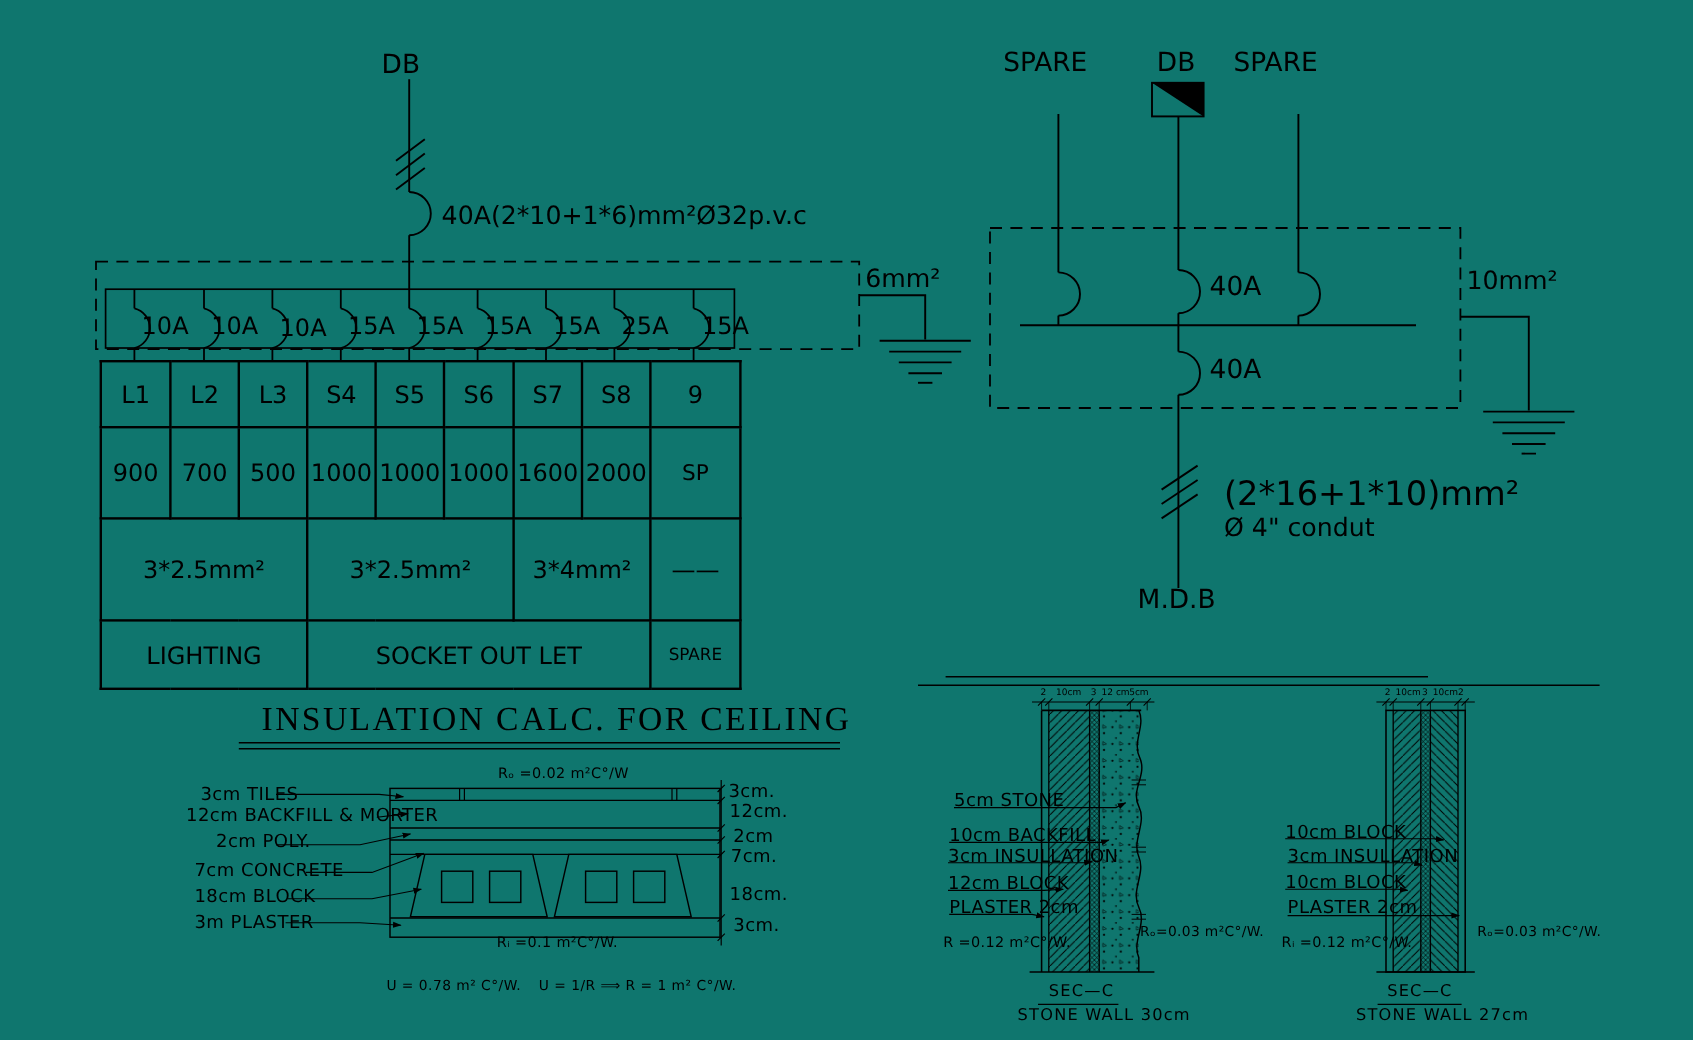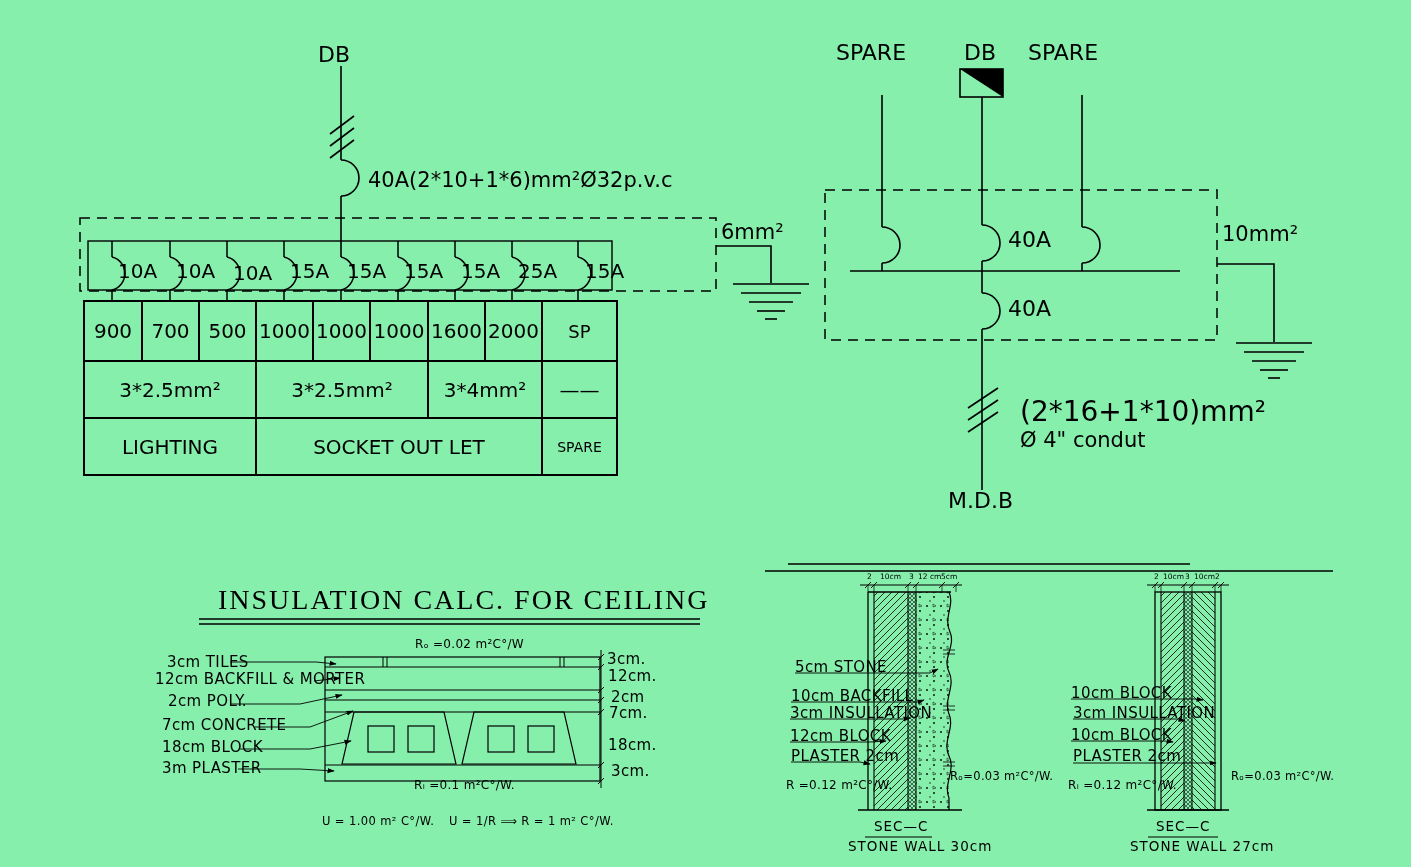--- a/index.html
+++ b/index.html
@@ -1,16 +1,16 @@
 <!DOCTYPE html>
 <html><head>
 <meta charset="utf-8">
 <style>
   html,body{margin:0;padding:0;background:#fff}
-  .stage{position:relative;width:1411px;height:867px;background:#86efac;overflow:hidden;
+  .stage{position:relative;width:1411px;height:867px;background:#0f766e;overflow:hidden;
          font-family:"DejaVu Sans",sans-serif;color:#000}
   .t{position:absolute;white-space:nowrap;line-height:1.15;color:#000}
   .serif-title{font-family:"Liberation Serif","DejaVu Serif",serif;letter-spacing:2px;font-size:28px}
   .cadsm{font-size:15px;letter-spacing:.4px}
   .cadr{font-size:12px;letter-spacing:.3px}
   .dim8{font-size:7.5px}
   .sec{font-size:13.5px;letter-spacing:1px}
   table.load{position:absolute;left:83px;top:300px;border-collapse:collapse;table-layout:fixed;width:533px}
   table.load td{border:2px solid #000;text-align:center;font-size:20px;padding:0;vertical-align:middle;
                 font-family:"DejaVu Sans",sans-serif;color:#000}
@@ -258,32 +258,43 @@
         <col style="width:57px">
         <col style="width:57px">
       <col style="width:57px">
         <col style="width:57px">
         <col style="width:58px">
       <col style="width:57px">
         <col style="width:57px">
         <col style="width:75px">
     </colgroup>
     <tbody>
-    <tr style="height:60px">
+        <tr style="height:55px">
+      <td>L1</td>
+      <td>L2</td>
+      <td>L3</td>
+      <td>S4</td>
+      <td>S5</td>
+      <td>S6</td>
+      <td>S7</td>
+      <td>S8</td>
+      <td>9</td>
+    </tr>
+    <tr style="height:76px">
       <td>900</td>
       <td>700</td>
       <td>500</td>
       <td>1000</td>
       <td>1000</td>
       <td>1000</td>
       <td>1600</td>
       <td>2000</td>
       <td style="font-size:18px">SP</td>
     </tr>
-    <tr style="height:57px">
+    <tr style="height:85px">
       <td colspan="3">3*2.5mm²</td>
       <td colspan="3">3*2.5mm²</td>
       <td colspan="2">3*4mm²</td>
       <td>——</td>
     </tr>
     <tr style="height:57px">
       <td colspan="3">LIGHTING</td>
       <td colspan="5">SOCKET OUT LET</td>
       <td style="font-size:14px">SPARE</td>
     </tr>
@@ -298,31 +309,31 @@
   <div class="t" style="left:1222px;top:222px;font-size:21px">10mm²</div>
   <div class="t" style="left:1020px;top:396px;font-size:28px">(2*16+1*10)mm²</div>
   <div class="t" style="left:1020px;top:428px;font-size:21px">Ø  4" condut</div>
   <div class="t" style="left:948px;top:488px;font-size:22px">M.D.B</div>
 
   <div class="t serif-title" style="left:218px;top:584px">INSULATION CALC. FOR CEILING</div>
   <div class="t cadr" style="left:415px;top:638px">Rₒ =0.02  m²C°/W</div>
   <div class="t cadr" style="left:414px;top:779px">Rᵢ =0.1  m²C°/W.</div>
   <div class="t cadsm" style="left:167px;top:654px">3cm  TILES</div>
   <div class="t cadsm" style="left:155px;top:671px">12cm  BACKFILL &amp; MORTER</div>
-  <div class="t cadsm" style="left:168px;top:693px">2cm  POLY.</div>
+  <div class="t cadsm" style="left:180px;top:693px">2cm  POLY.</div>
   <div class="t cadsm" style="left:162px;top:717px">7cm  CONCRETE</div>
   <div class="t cadsm" style="left:162px;top:739px">18cm  BLOCK</div>
   <div class="t cadsm" style="left:162px;top:760px">3m  PLASTER</div>
   <div class="t cadsm" style="left:607px;top:651px">3cm.</div>
   <div class="t cadsm" style="left:608px;top:668px">12cm.</div>
   <div class="t cadsm" style="left:611px;top:689px">2cm</div>
   <div class="t cadsm" style="left:609px;top:705px">7cm.</div>
   <div class="t cadsm" style="left:608px;top:737px">18cm.</div>
   <div class="t cadsm" style="left:611px;top:763px">3cm.</div>
-  <div class="t" style="left:322px;top:815px;font-size:11.5px;letter-spacing:.4px">U  =  1.00  m² C°/W.</div>
+  <div class="t" style="left:322px;top:815px;font-size:11.5px;letter-spacing:.4px">U  =  0.78  m² C°/W.</div>
   <div class="t" style="left:449px;top:815px;font-size:11.5px;letter-spacing:.4px">U  =  1/R  ⟹  R  =  1  m² C°/W.</div>
 
 
   <div class="t dim8" style="left:867px;top:573px">2</div>
   <div class="t dim8" style="left:880px;top:573px">10cm</div>
   <div class="t dim8" style="left:909px;top:573px">3</div>
   <div class="t dim8" style="left:918px;top:573px">12 cm</div>
   <div class="t dim8" style="left:941px;top:573px">5cm</div>
   <div class="t cadsm" style="left:795px;top:659px">5cm  STONE</div>
   <div class="t cadsm" style="left:791px;top:688px">10cm  BACKFILL</div>

